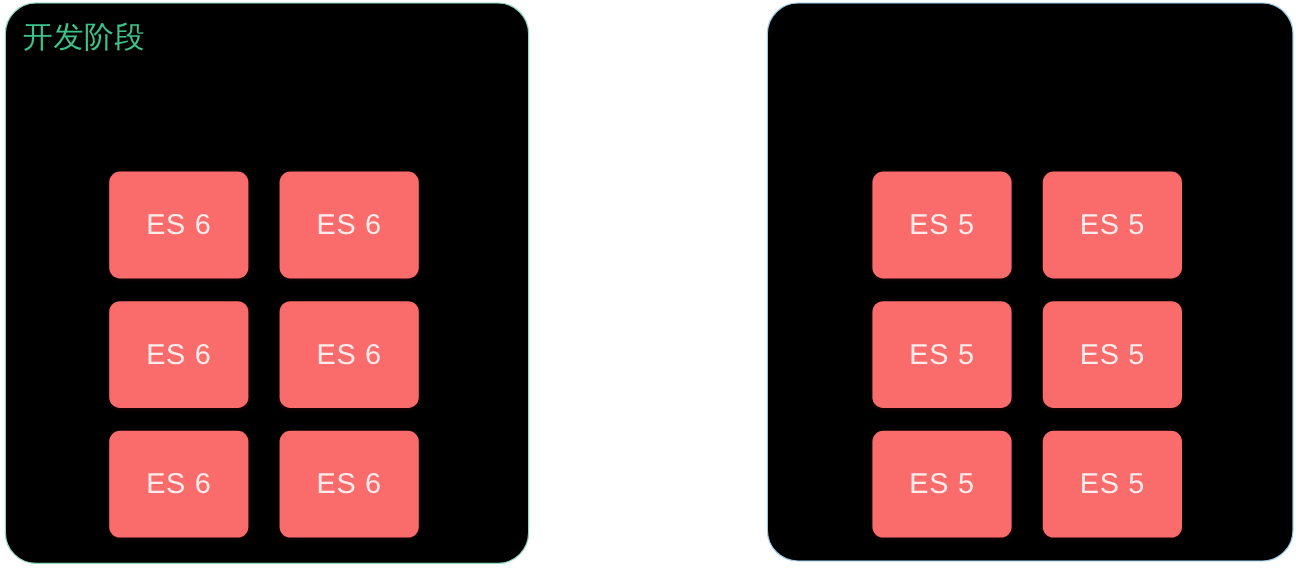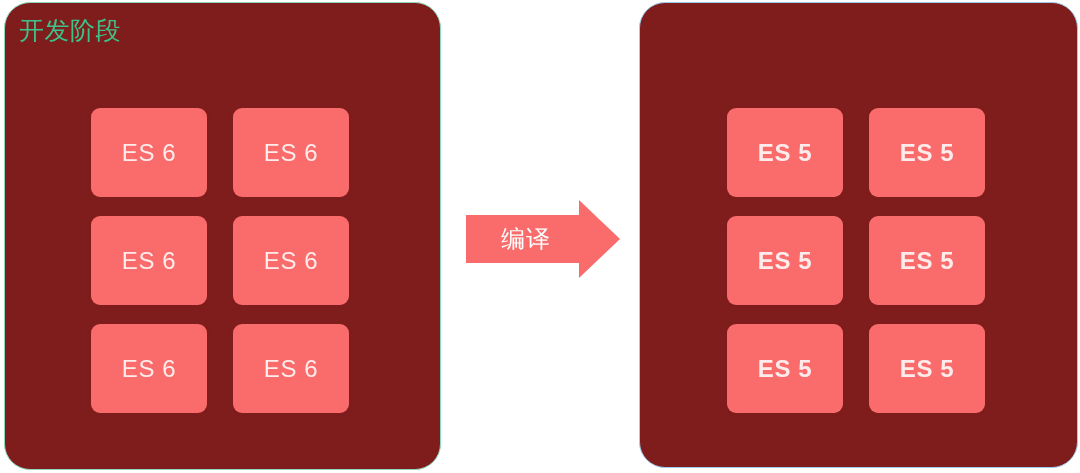--- a/index.html
+++ b/index.html
@@ -18,21 +18,21 @@
     position: relative;
     width: 1080px;
     height: 473px;
     background: #ffffff;
   }
 
   
   .panel {
     position: absolute;
     box-sizing: border-box;
-    background: #7f1d1d;
+    background: #000000;
     border-radius: 26px;
     border: 1.6px solid #9fdcc2;
   }
   .panel.dev {
     left: 4px;
     top: 2px;
     width: 437px;
     height: 468px;
     border-color: #8ed9bb;
   }
@@ -71,36 +71,36 @@
     column-gap: 26px;
     row-gap: 19px;
   }
   .panel.dev .grid {
     left: 86px;
     top: 105px;
   }
   .panel.prod .grid {
     left: 87px;
     top: 105px;
-    font-weight: bold;
   }
 
   .es-box {
     width: 116px;
     height: 89px;
     border-radius: 9px;
     background: #fa6b6b;
     color: #fdeceb;
     font-size: 24px;
     letter-spacing: 0.6px;
     display: flex;
     align-items: center;
     justify-content: center;
     box-shadow: 0 1px 3px rgba(120, 30, 30, 0.22);
     font-family: "Liberation Sans", "DejaVu Sans", sans-serif;
+    margin-top: 35px;
   }
 
   
   .arrow-wrap {
     position: absolute;
     left: 462px;
     top: 196px;
     width: 162px;
     height: 86px;
   }
@@ -148,26 +148,20 @@
     <div class="grid">
       <div class="es-box">ES 6</div>
       <div class="es-box">ES 6</div>
       <div class="es-box">ES 6</div>
       <div class="es-box">ES 6</div>
       <div class="es-box">ES 6</div>
       <div class="es-box">ES 6</div>
     </div>
   </div>
 
-  <div class="arrow-wrap">
-    <svg viewBox="0 0 162 86" xmlns="http://www.w3.org/2000/svg">
-      <path d="M4 19 L117 19 L117 4 L158 43 L117 82 L117 67 L4 67 Z" fill="#fa6b6b"></path>
-    </svg>
-    <div class="arrow-label">编译</div>
-  </div>
 
   <div class="panel prod">
 
     <div class="grid">
       <div class="es-box">ES 5</div>
       <div class="es-box">ES 5</div>
       <div class="es-box">ES 5</div>
       <div class="es-box">ES 5</div>
       <div class="es-box">ES 5</div>
       <div class="es-box">ES 5</div>

